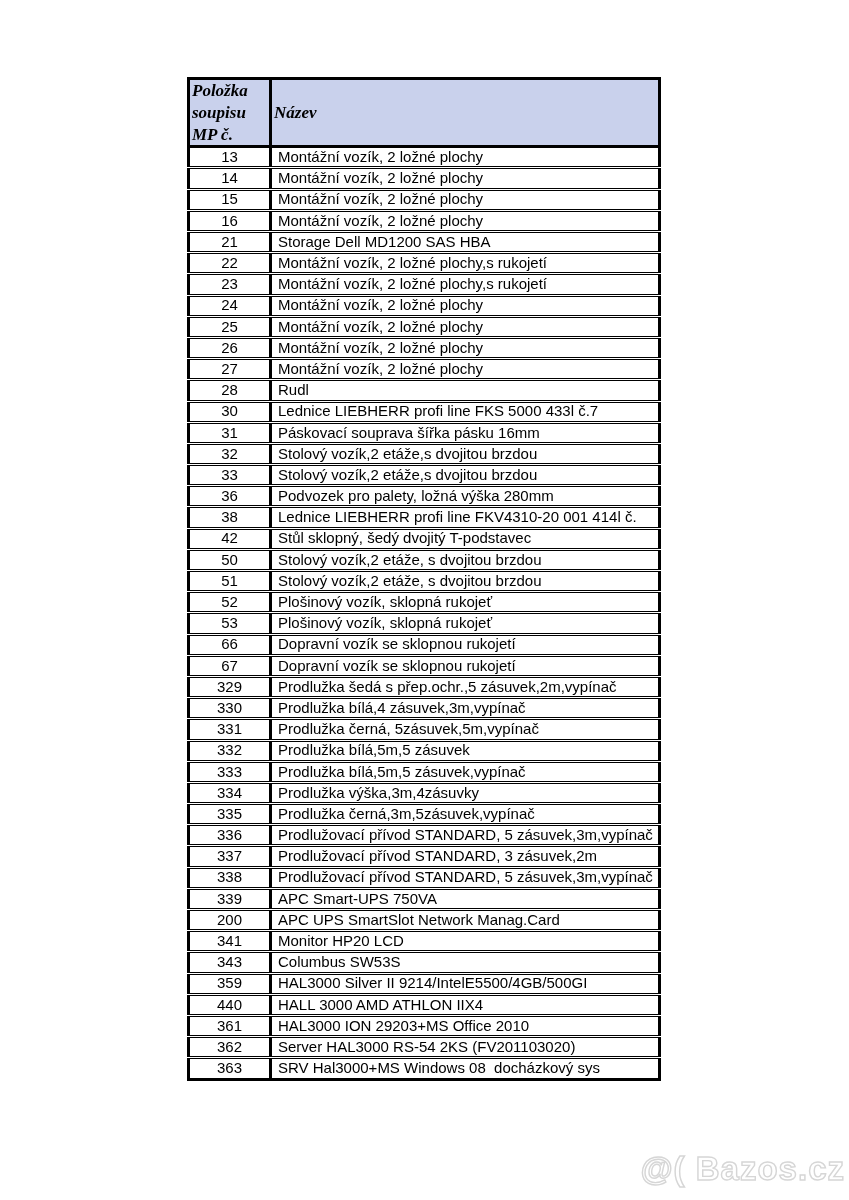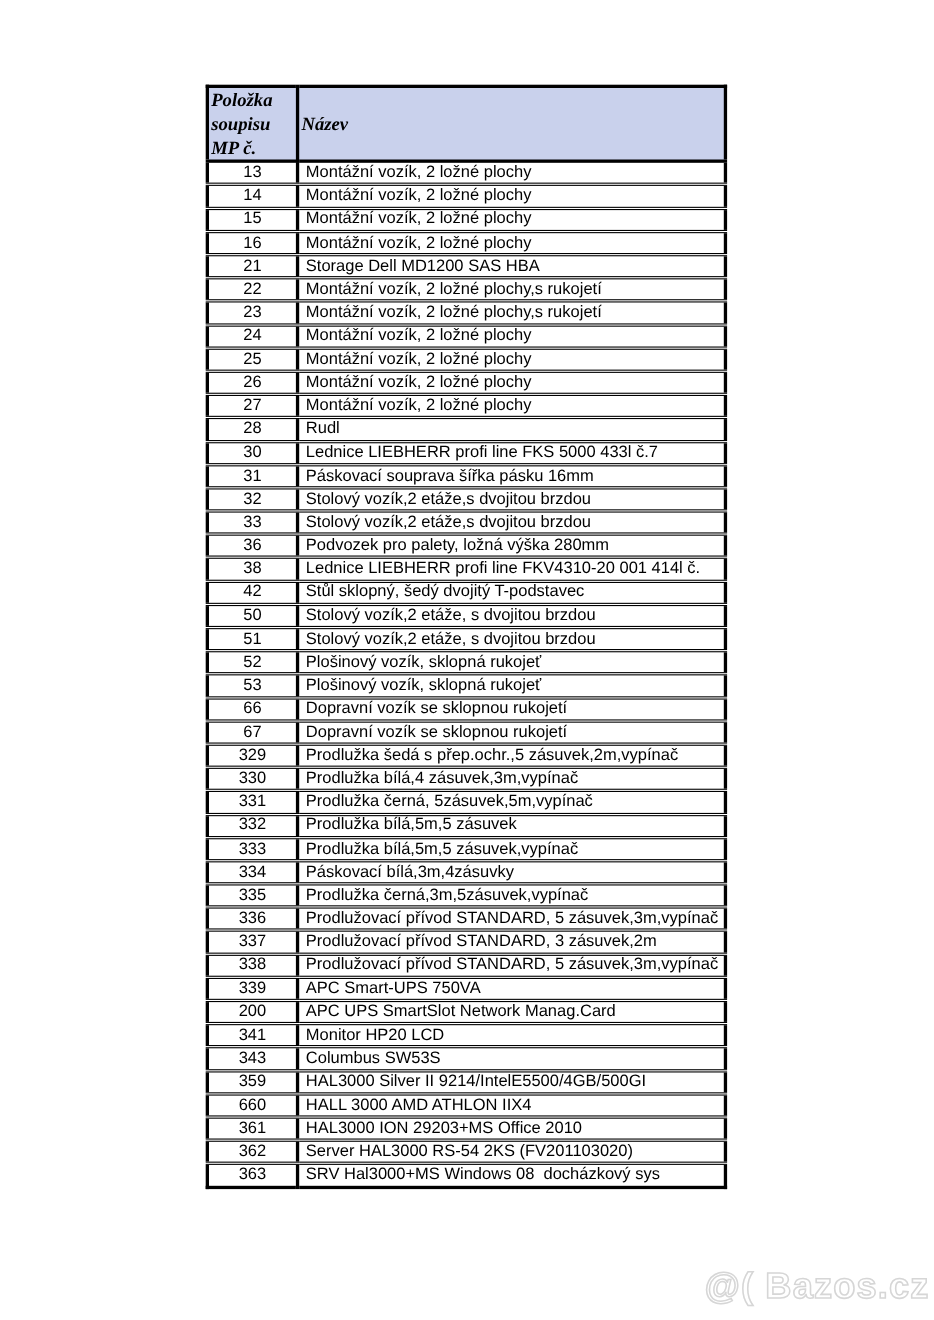--- a/index.html
+++ b/index.html
@@ -208,21 +208,21 @@
         <tr>
           <td class="num">332</td>
           <td class="nm">Prodlužka bílá,5m,5 zásuvek</td>
         </tr>
         <tr>
           <td class="num">333</td>
           <td class="nm">Prodlužka bílá,5m,5 zásuvek,vypínač</td>
         </tr>
         <tr>
           <td class="num">334</td>
-          <td class="nm">Páskovací bílá,3m,4zásuvky</td>
+          <td class="nm">Prodlužka výška,3m,4zásuvky</td>
         </tr>
         <tr>
           <td class="num">335</td>
           <td class="nm">Prodlužka černá,3m,5zásuvek,vypínač</td>
         </tr>
         <tr>
           <td class="num">336</td>
           <td class="nm">Prodlužovací přívod STANDARD, 5 zásuvek,3m,vypínač</td>
         </tr>
         <tr>
@@ -247,21 +247,21 @@
         </tr>
         <tr>
           <td class="num">343</td>
           <td class="nm">Columbus SW53S</td>
         </tr>
         <tr>
           <td class="num">359</td>
           <td class="nm">HAL3000 Silver II 9214/IntelE5500/4GB/500GI</td>
         </tr>
         <tr>
-          <td class="num">660</td>
+          <td class="num">440</td>
           <td class="nm">HALL 3000 AMD ATHLON IIX4</td>
         </tr>
         <tr>
           <td class="num">361</td>
           <td class="nm">HAL3000 ION 29203+MS Office 2010</td>
         </tr>
         <tr>
           <td class="num">362</td>
           <td class="nm">Server HAL3000 RS-54 2KS (FV201103020)</td>
         </tr>

